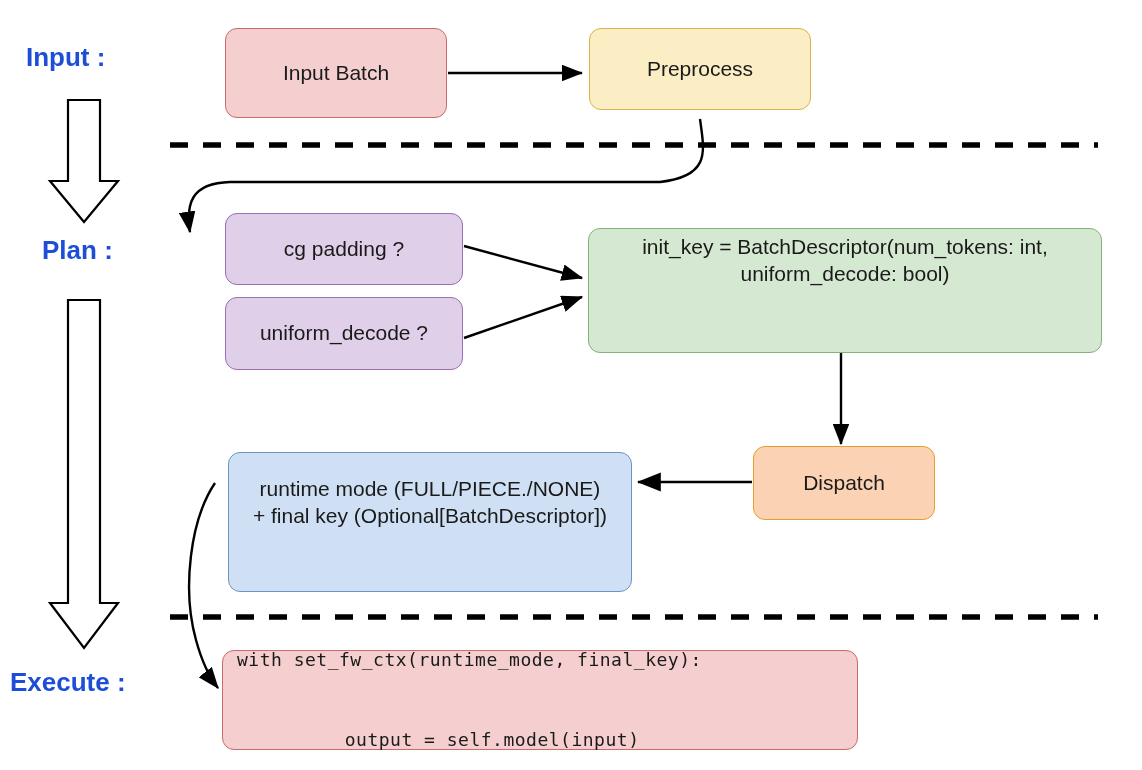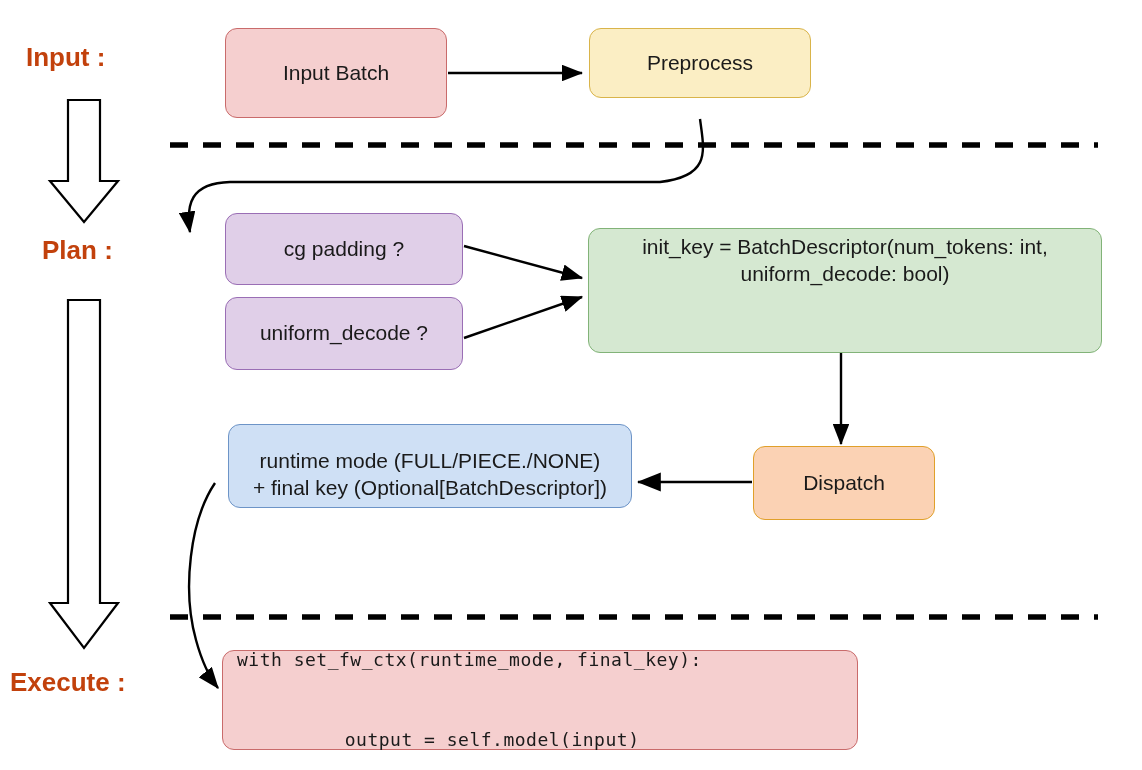--- a/index.html
+++ b/index.html
@@ -21,21 +21,21 @@
     top: 0;
     width: 1142px;
     height: 770px;
     pointer-events: none;
   }
   .stage-label {
     position: absolute;
     font-family: "Liberation Sans", sans-serif;
     font-weight: bold;
     font-size: 26px;
-    color: #c2410c;
+    color: #1d4ed8;
     white-space: nowrap;
   }
   .node {
     position: absolute;
     box-sizing: border-box;
     border-radius: 12px;
     border: 1.6px solid #000;
     display: flex;
     align-items: center;
     justify-content: center;
@@ -113,21 +113,21 @@
   </svg>
 
   <div class="stage-label" style="left:26px; top:42px;">Input :</div>
   <div class="stage-label" style="left:42px; top:235px;">Plan :</div>
   <div class="stage-label" style="left:10px; top:667px;">Execute :</div>
 
   <div class="node pink" style="left:225px; top:28px; width:222px; height:90px;">
     <span class="node-text">Input Batch</span>
   </div>
 
-  <div class="node yellow" style="left:589px; top:28px; width:222px; height:70px;">
+  <div class="node yellow" style="left:589px; top:28px; width:222px; height:82px;">
     <span class="node-text">Preprocess</span>
   </div>
 
   <div class="node purple" style="left:225px; top:213px; width:238px; height:72px;">
     <span class="node-text">cg padding ?</span>
   </div>
 
   <div class="node purple" style="left:225px; top:297px; width:238px; height:73px;">
     <span class="node-text">uniform_decode ?</span>
   </div>
@@ -137,21 +137,21 @@
       <span class="node-text">init_key = BatchDescriptor(num_tokens: int,</span>
       <span class="node-text">uniform_decode: bool)</span>
     </div>
   </div>
 
 
   <div class="node orange-inner" style="left:753px; top:446px; width:182px; height:74px;">
     <span class="node-text">Dispatch</span>
   </div>
 
-  <div class="node blue two-line" style="left:228px; top:424px; width:404px; height:84px; display:block; padding-top:22px;">
+  <div class="node blue two-line" style="left:228px; top:452px; width:404px; height:140px; display:block; padding-top:22px;">
     <div style="text-align:center;">
       <span class="node-text">runtime mode (FULL/PIECE./NONE)</span>
       <span class="node-text">+ final key (Optional[BatchDescriptor])</span>
     </div>
   </div>
 
   <div class="node code" style="left:222px; top:650px; width:636px; height:100px;">
     <div>
       <div class="code-text">with set_fw_ctx(runtime_mode, final_key):</div>
       <div class="code-text">    output = self.model(input)</div>

